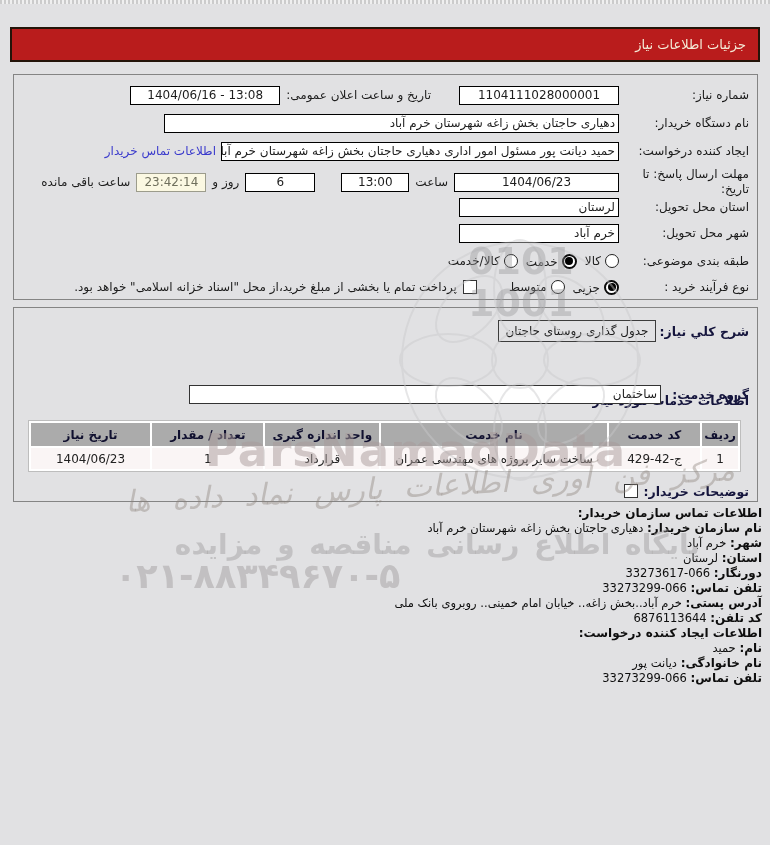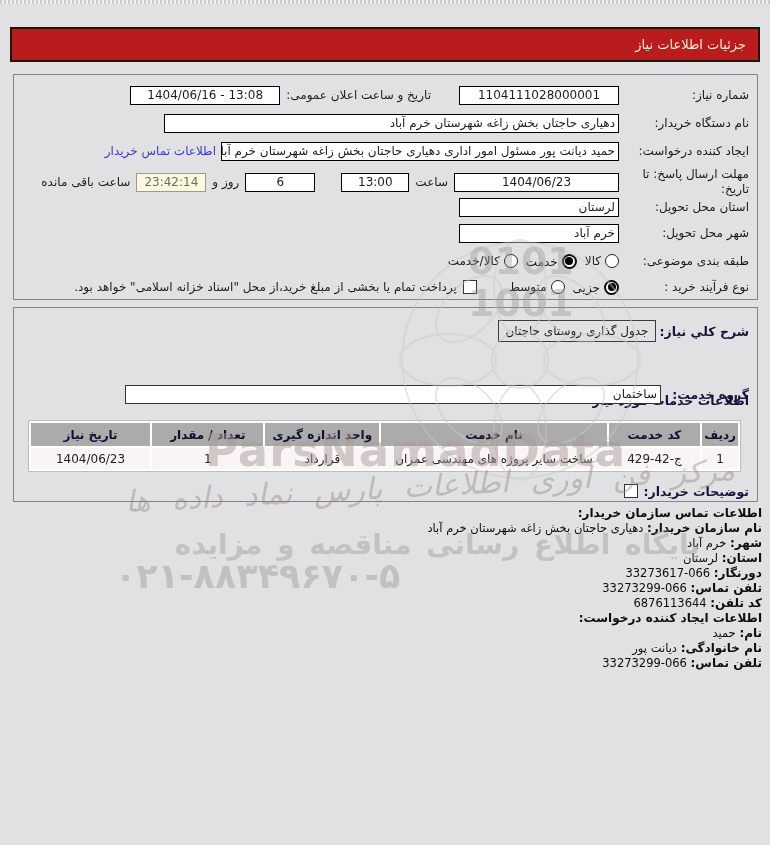--- a/index.html
+++ b/index.html
@@ -153,21 +153,21 @@
     <span class="blbl">شرح کلي نياز:</span>
     <span class="descbox">جدول گذاری روستای حاجتان</span>
   </div>
 
   <div class="r" style="top:50px;margin-top:32px;">
     <span class="blbl">اطلاعات خدمات مورد نياز</span>
   </div>
 
   <div class="r" style="top:76px;">
     <span class="blbl" style="width:88px;flex:none;">گروه خدمت:</span>
-    <span class="box rightal" style="width:536px;border-color:#333;">ساختمان</span>
+    <span class="box rightal" style="width:472px;border-color:#333;">ساختمان</span>
   </div>
 
   <table>
     <colgroup>
       <col style="width:30px">
         <col style="width:92px">
         <col style="width:226px">
       <col style="width:114px">
         <col style="width:112px">
         <col style="width:120px">
@@ -198,20 +198,21 @@
   </div>
 </div>
 
 <div class="contact">
   <div><b>اطلاعات تماس سازمان خریدار:</b></div>
   <div><b>نام سازمان خریدار:</b> <span>دهیاری حاجتان بخش زاغه شهرستان خرم آباد</span></div>
   <div><b>شهر:</b> <span>خرم آباد</span></div>
   <div><b>استان:</b> <span>لرستان</span></div>
   <div><b>دورنگار:</b> <span class="num">33273617-066</span></div>
   <div><b>تلفن تماس:</b> <span class="num">33273299-066</span></div>
+  <div><b>آدرس پستی:</b> <span>خرم آباد..بخش زاغه.. خیابان امام خمینی.. روبروی بانک ملی</span></div>
   <div><b>کد تلفن:</b> <span class="num">6876113644</span></div>
   <div><b>اطلاعات ایجاد کننده درخواست:</b></div>
   <div><b>نام:</b> <span>حمید</span></div>
   <div><b>نام خانوادگی:</b> <span>دیانت پور</span></div>
   <div><b>تلفن تماس:</b> <span class="num">33273299-066</span></div>
 </div>
 
 <svg class="wm wm-flower" width="420" height="260" viewBox="0 0 420 260">
   <g fill="none" stroke="#c9c9cb" stroke-width="2">
     <circle cx="210" cy="130" r="118"></circle>

